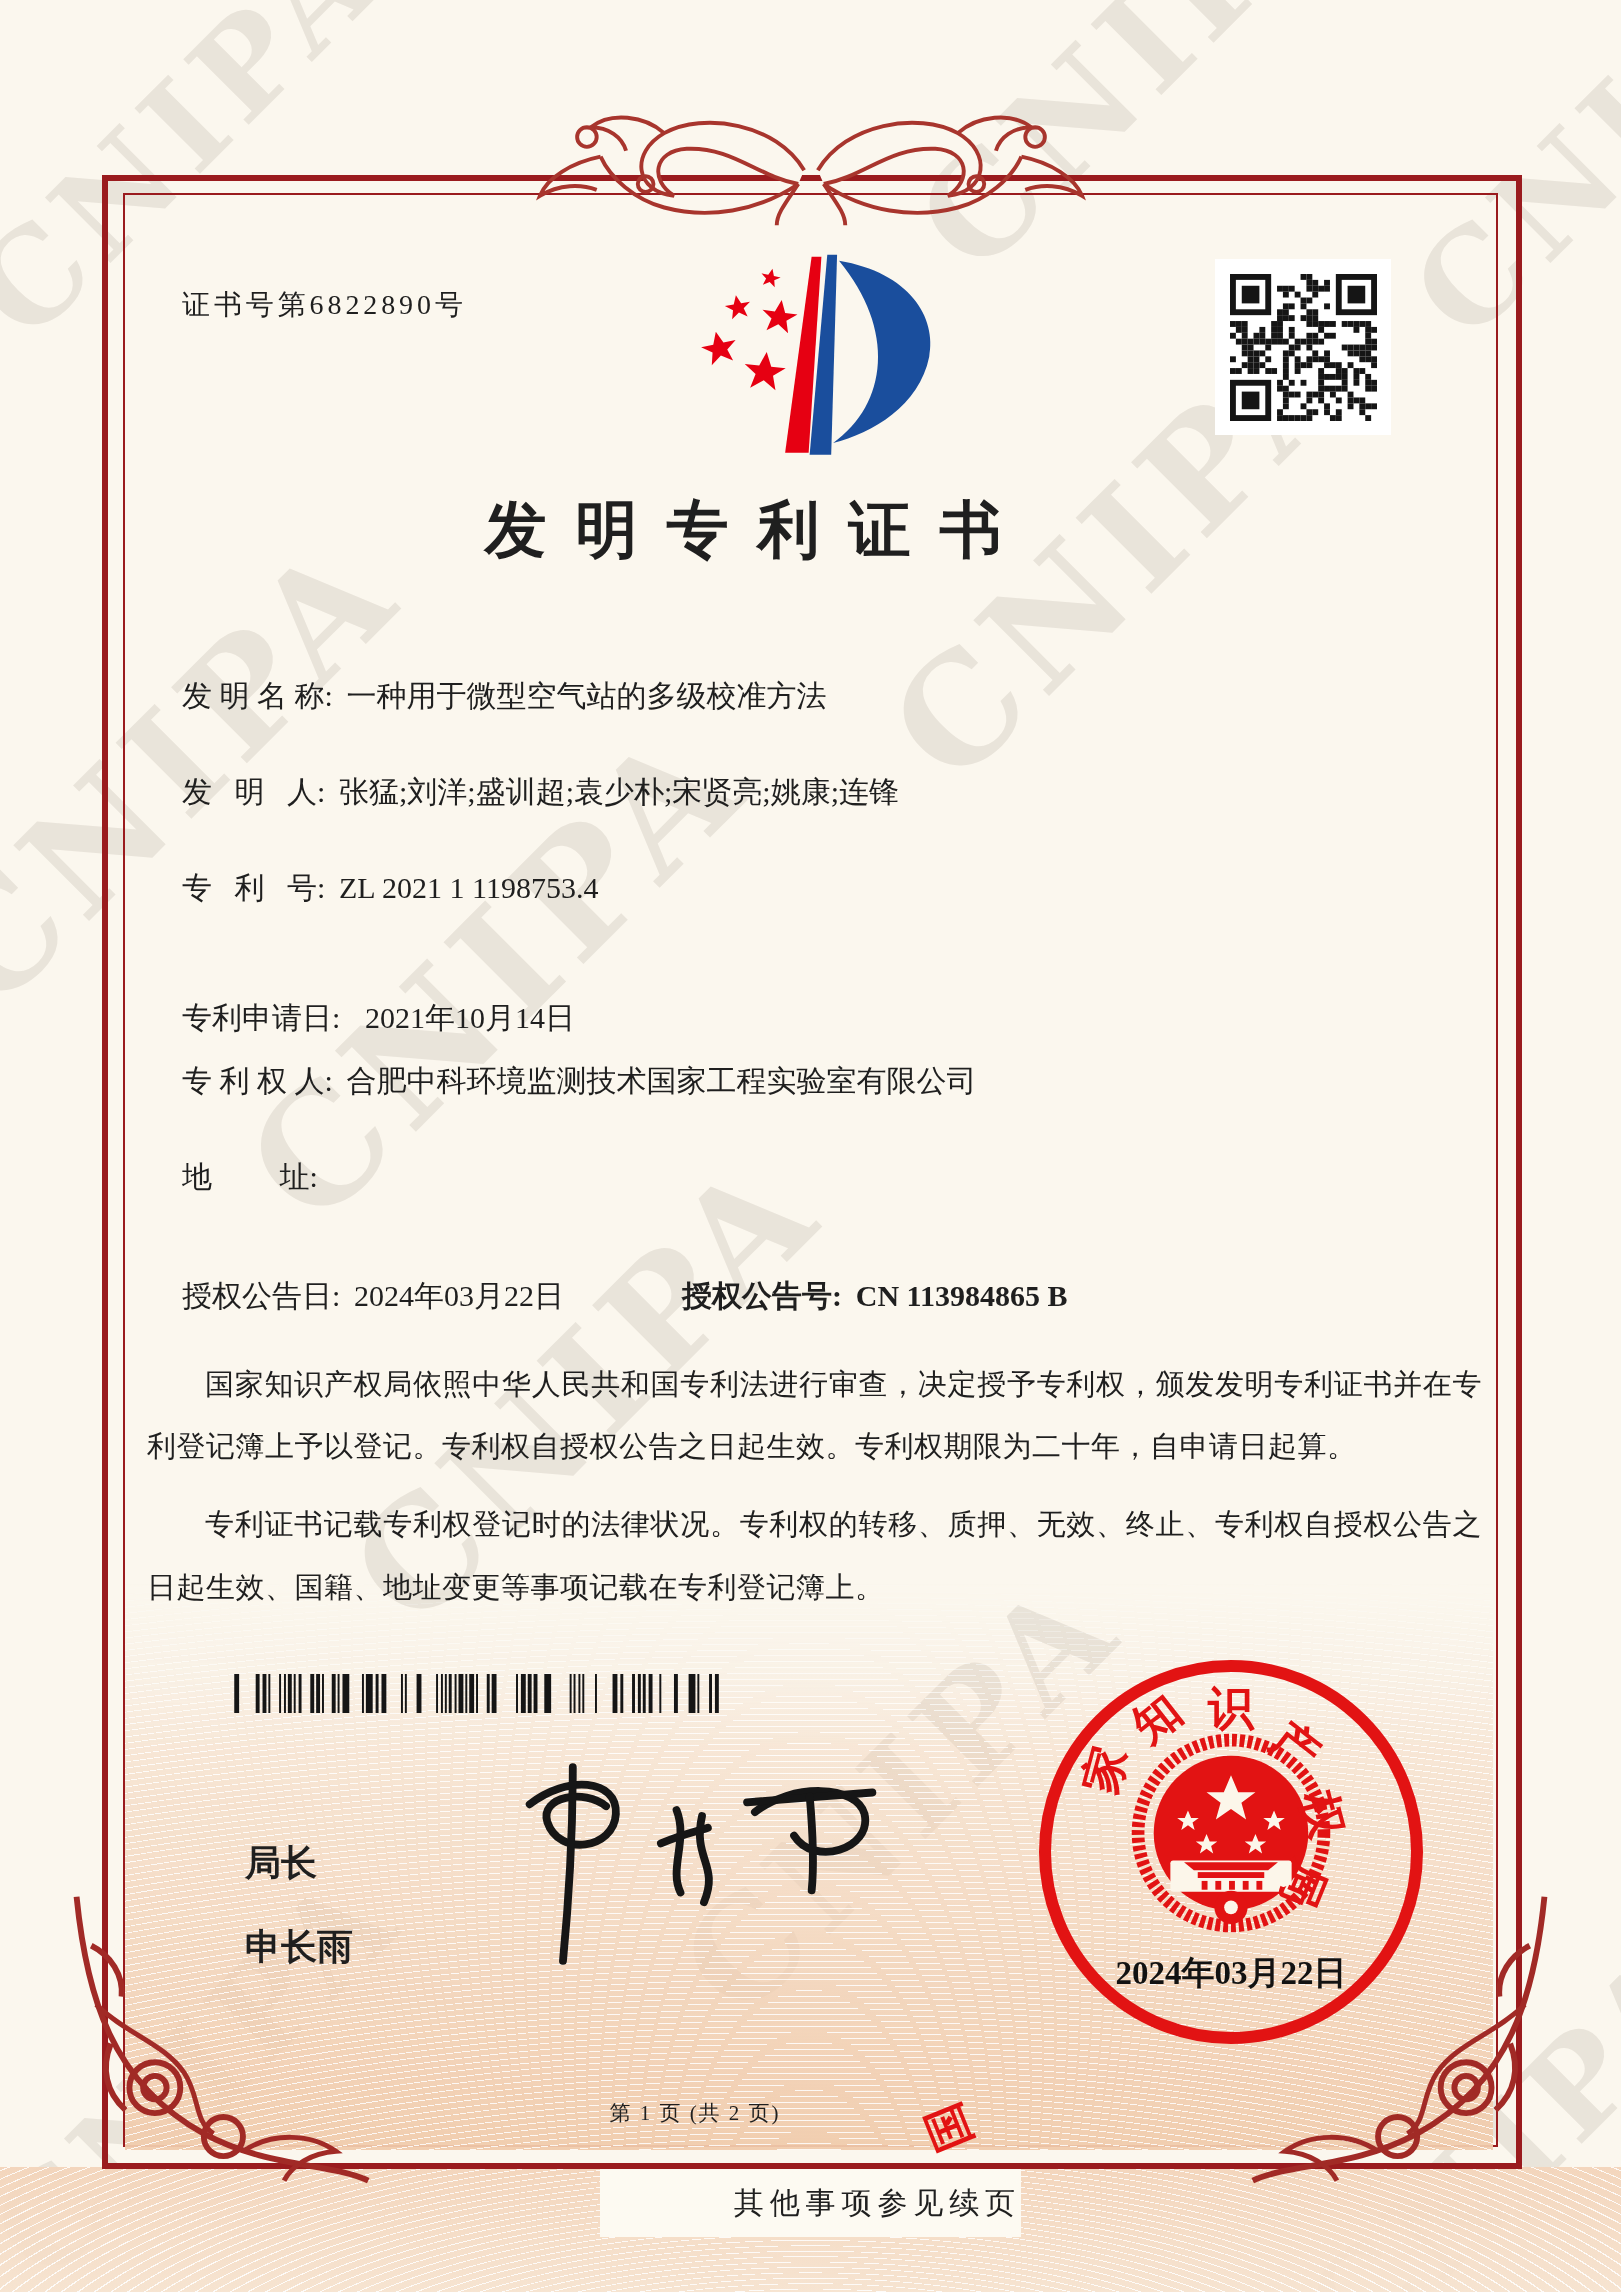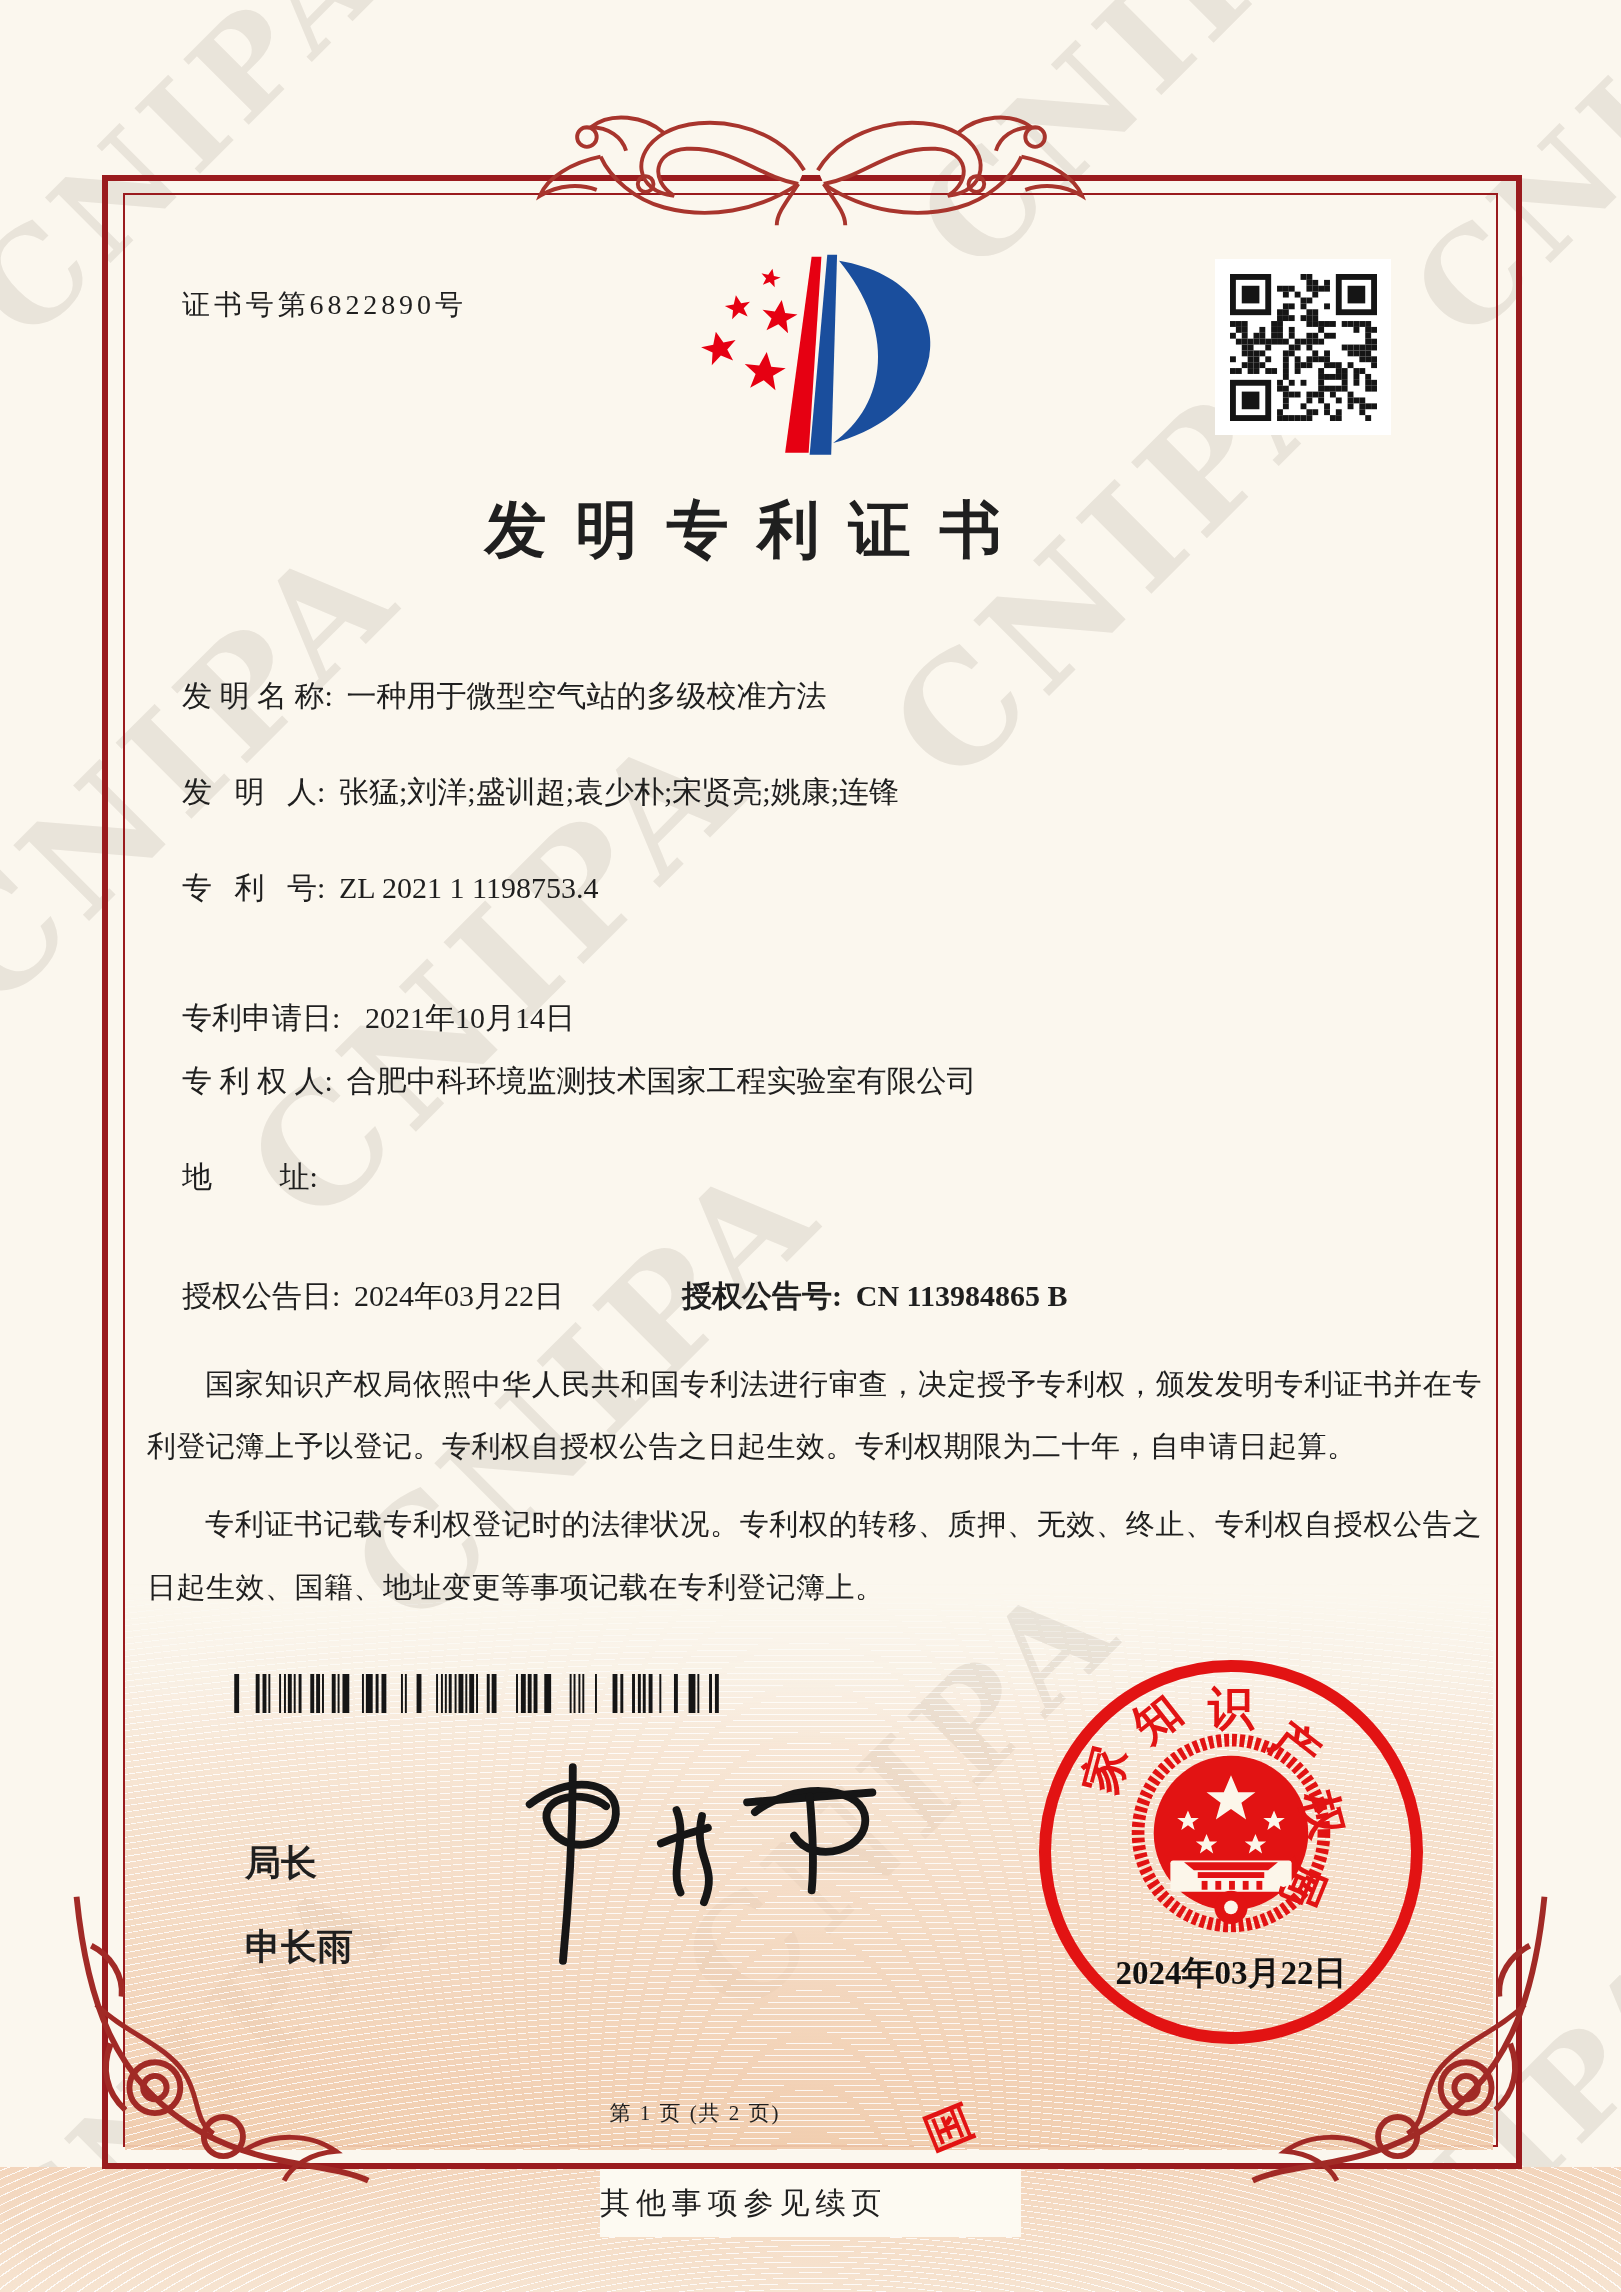--- a/index.html
+++ b/index.html
@@ -64,21 +64,21 @@
   .seal-char{position:absolute;left:50%;top:50%;font-size:46px;font-weight:bold;color:#e21313;
              transform-origin:0 0;z-index:2;}
   .seal-emblem{position:absolute;left:50%;top:45%;transform:translate(-50%,-50%);}
   .seal-date{position:absolute;left:0;top:291px;width:100%;text-align:center;color:#121212;
              font-size:33px;font-weight:bold;z-index:3;}
 
   
   .page-info{position:absolute;left:0;top:2099px;width:1390px;text-align:center;font-size:21px;
              letter-spacing:2px;z-index:5;}
   .cont-note{position:absolute;left:600px;top:2169px;width:421px;background:#fdfaf2;z-index:5;
-             text-align:left;font-size:30px;letter-spacing:5.9px;padding:13.7px 0;}
+             text-align:right;font-size:30px;letter-spacing:5.9px;padding:13.7px 0;}
 </style>
 </head>
 <body>
 
 <div class="page">
 
   <div class="wm" style="left:-78px;top:59px;font-size:127px;">CNIPA</div>
   <div class="wm" style="left:863px;top:-29px;font-size:137px;">CNIPA</div>
   <div class="wm" style="left:1362px;top:59px;font-size:127px;">CNIPA</div>
   <div class="wm" style="left:833px;top:461px;font-size:147px;">CNIPA</div>

